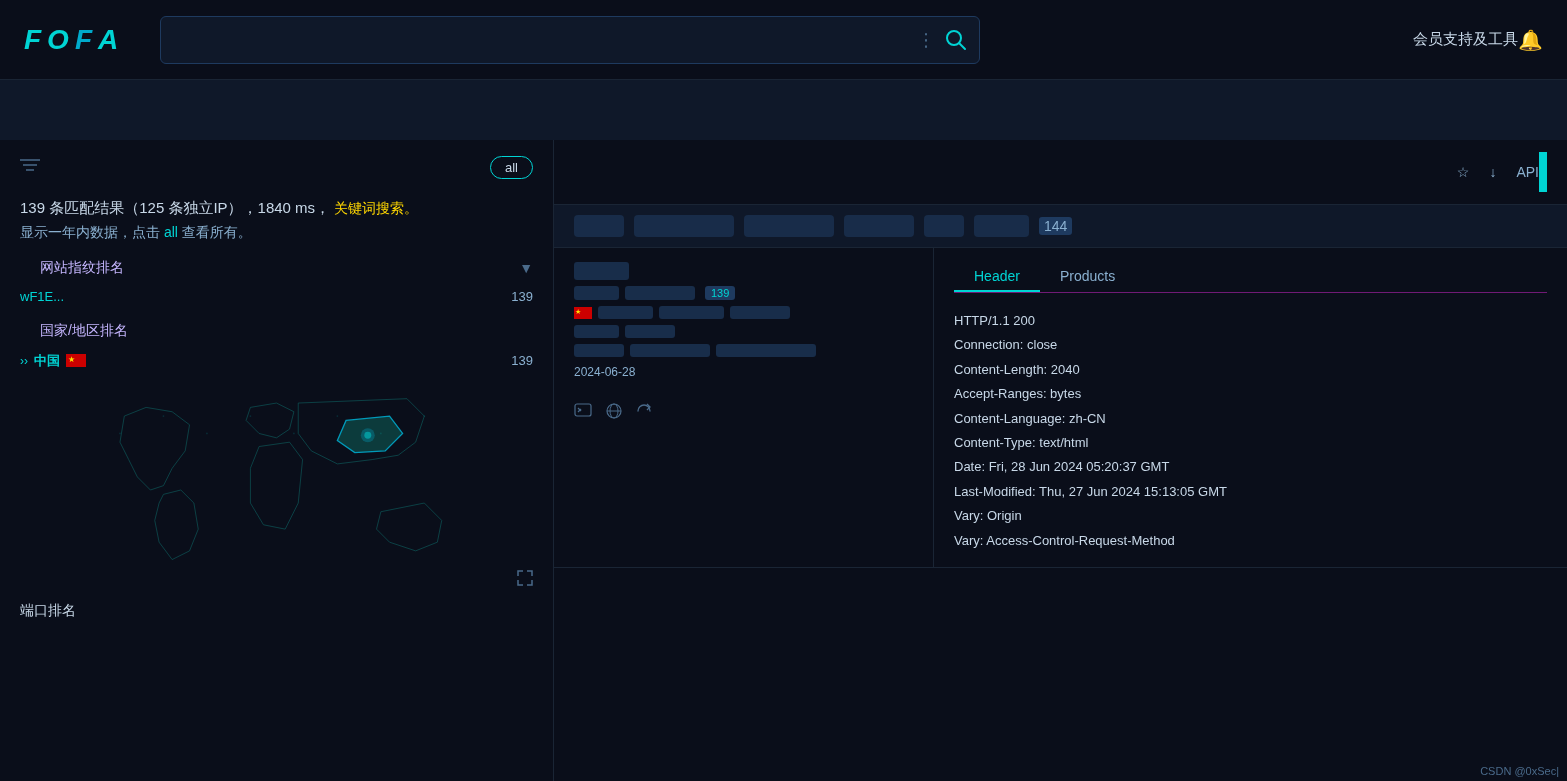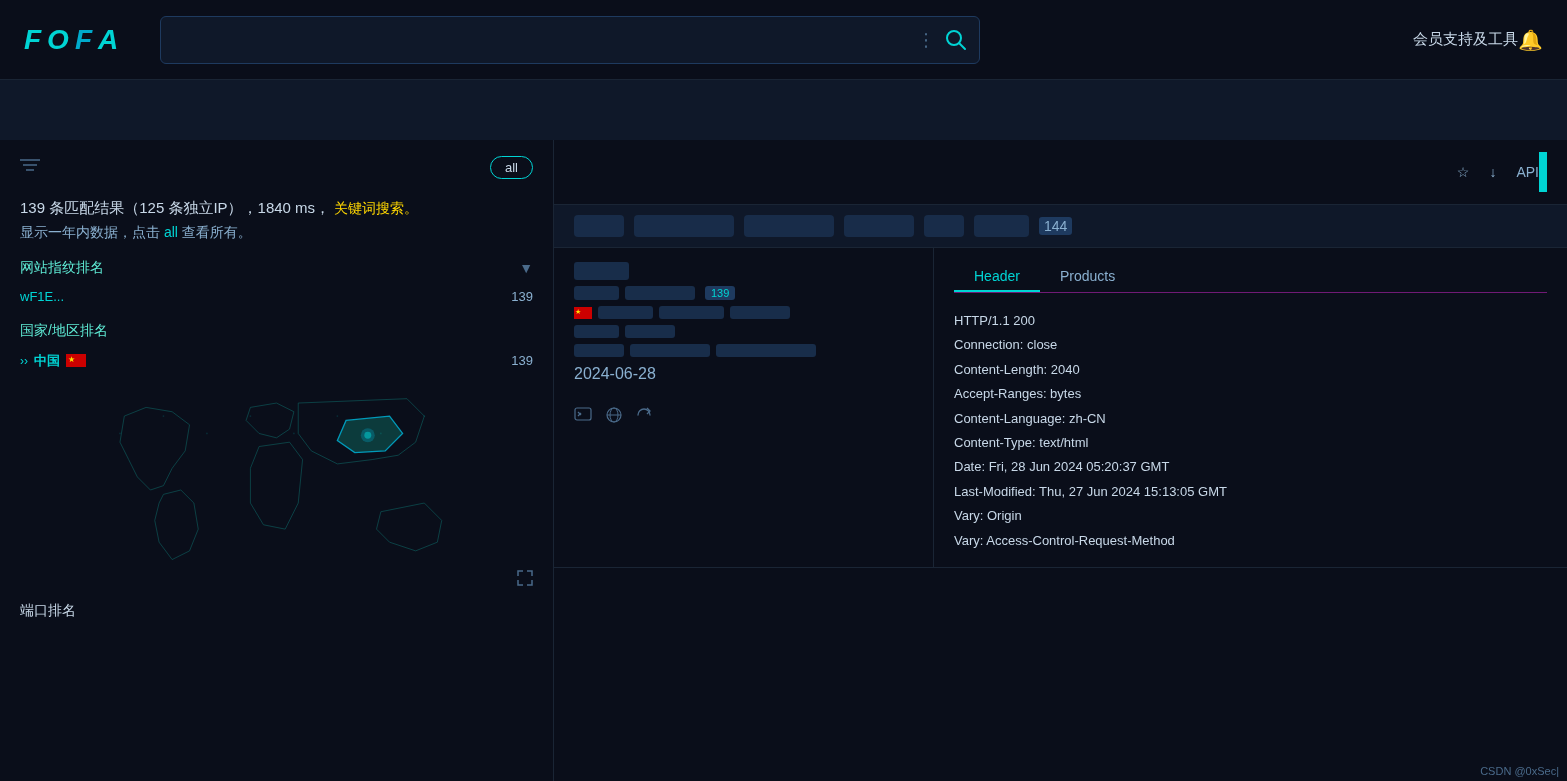--- a/index.html
+++ b/index.html
@@ -140,22 +140,23 @@
     .result-info .keyword-link { color: #ffd700; cursor: pointer; }
     .result-info .all-link { color: #00d4d4; cursor: pointer; }
 
     .section-header {
       display: flex;
       justify-content: space-between;
       align-items: center;
       margin: 14px 0 8px 0;
     }
     .section-title {
-      color: #5eead4;
+      color: #c4b5fd;
       font-size: 14px;
+      margin-left: 20px;
     }
     .section-icon { color: #4a6a8a; cursor: pointer; font-size: 14px; }
 
     .fingerprint-item {
       display: flex;
       justify-content: space-between;
       align-items: center;
       padding: 4px 0;
       color: #00d4d4;
       font-size: 13px;
@@ -332,21 +333,21 @@
       content: '★';
       position: absolute;
       color: #ffde00;
       font-size: 7px;
       top: 1px;
       left: 1px;
     }
 
     .date-label {
       color: #8ab0d0;
-      font-size: 16px;
+      font-size: 12px;
       margin-top: 8px;
       margin-bottom: 24px;
     }
 
     .result-icons {
       display: flex;
       gap: 14px;
       margin-top: 8px;
     }
     .res-icon {

